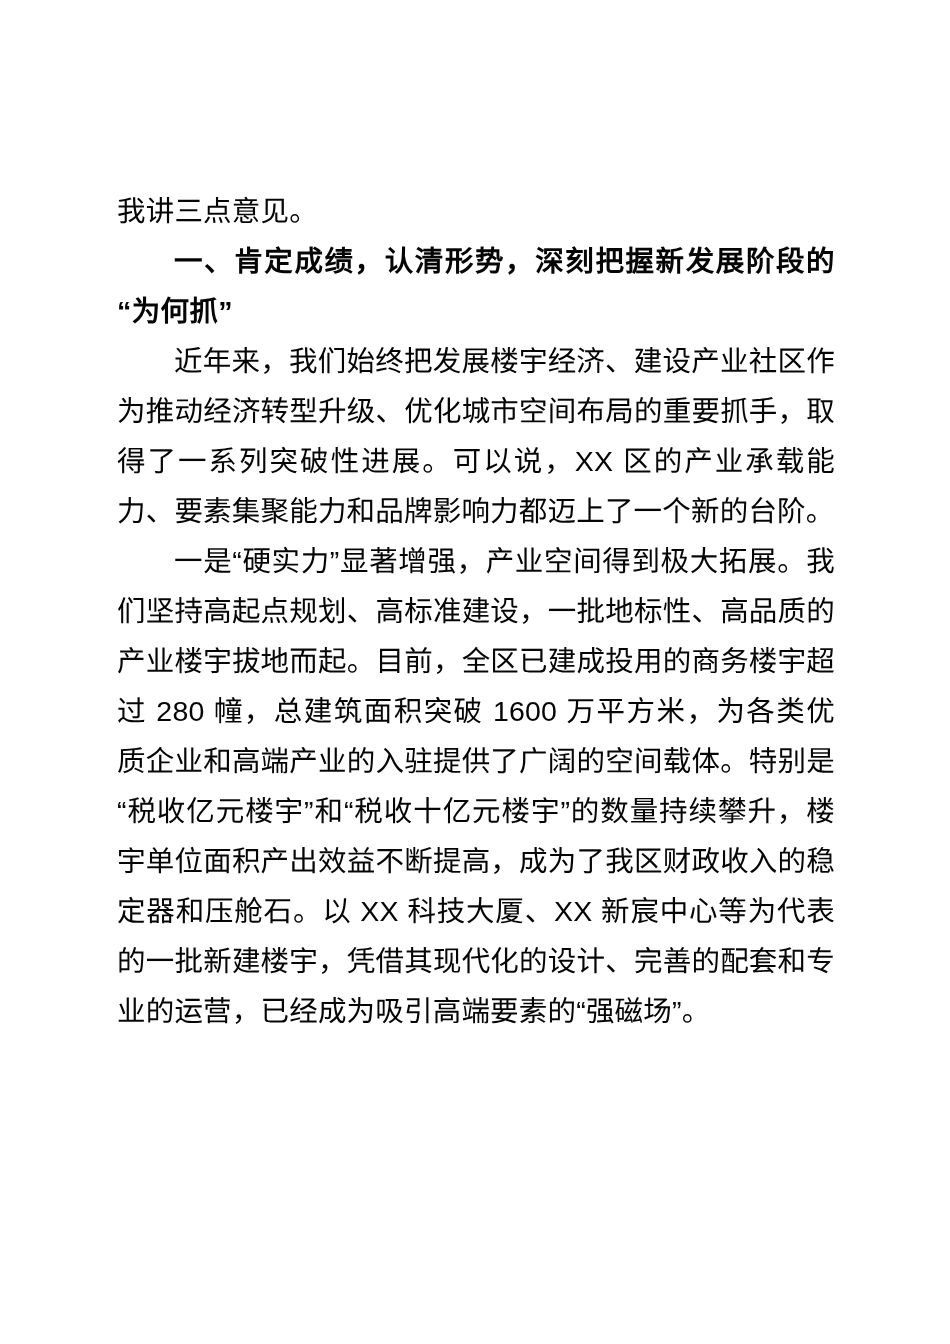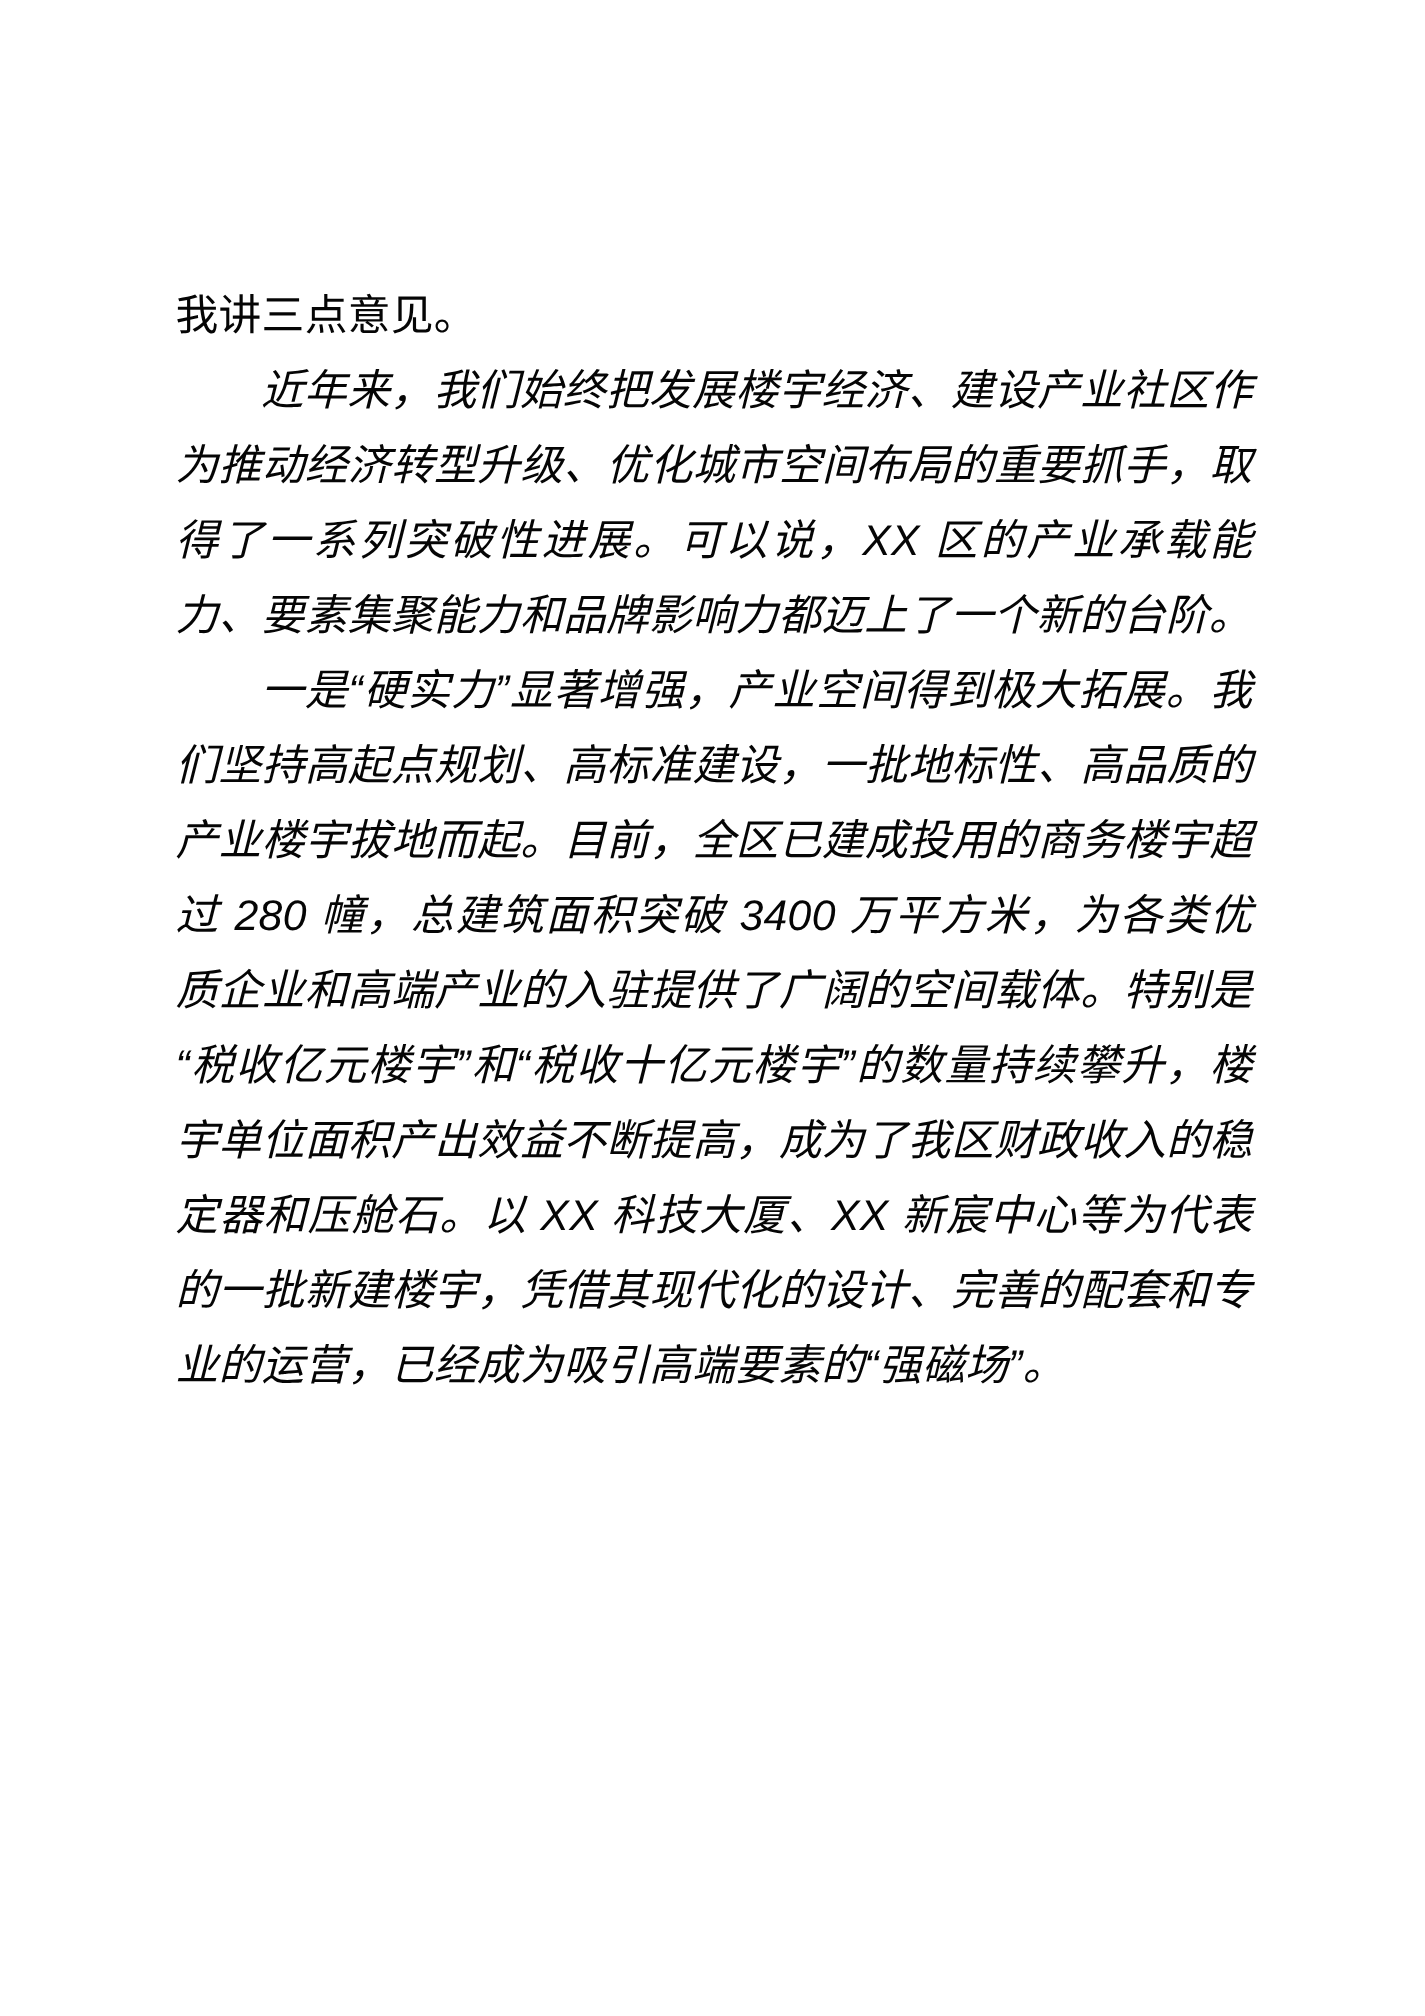--- a/index.html
+++ b/index.html
@@ -36,36 +36,36 @@
     text-align: justify;
     text-justify: inter-ideograph;
     word-break: break-all;
     color: #050505;
   }
   .para.plain {
     text-indent: 0;
   }
   .para.indent {
     text-indent: 2em;
-    font-style: italic;
   }
   .para.heading {
     font-weight: bold;
     text-indent: 2em;
     letter-spacing: 0.4px;
   }
 </style>
 </head>
 <body>
 
 <div class="page">
   <div class="content">
 
     <p class="para plain">我讲三点意见。</p>
 
+    <p class="para heading">一、肯定成绩，认清形势，深刻把握新发展阶段的“为何抓”</p>
 
     <p class="para indent">近年来，我们始终把发展楼宇经济、建设产业社区作为推动经济转型升级、优化城市空间布局的重要抓手，取得了一系列突破性进展。可以说，XX 区的产业承载能力、要素集聚能力和品牌影响力都迈上了一个新的台阶。</p>
 
-    <p class="para indent">一是“硬实力”显著增强，产业空间得到极大拓展。我们坚持高起点规划、高标准建设，一批地标性、高品质的产业楼宇拔地而起。目前，全区已建成投用的商务楼宇超过 280 幢，总建筑面积突破 3400 万平方米，为各类优质企业和高端产业的入驻提供了广阔的空间载体。特别是“税收亿元楼宇”和“税收十亿元楼宇”的数量持续攀升，楼宇单位面积产出效益不断提高，成为了我区财政收入的稳定器和压舱石。以 XX 科技大厦、XX 新宸中心等为代表的一批新建楼宇，凭借其现代化的设计、完善的配套和专业的运营，已经成为吸引高端要素的“强磁场”。</p>
+    <p class="para indent">一是“硬实力”显著增强，产业空间得到极大拓展。我们坚持高起点规划、高标准建设，一批地标性、高品质的产业楼宇拔地而起。目前，全区已建成投用的商务楼宇超过 280 幢，总建筑面积突破 1600 万平方米，为各类优质企业和高端产业的入驻提供了广阔的空间载体。特别是“税收亿元楼宇”和“税收十亿元楼宇”的数量持续攀升，楼宇单位面积产出效益不断提高，成为了我区财政收入的稳定器和压舱石。以 XX 科技大厦、XX 新宸中心等为代表的一批新建楼宇，凭借其现代化的设计、完善的配套和专业的运营，已经成为吸引高端要素的“强磁场”。</p>
 
 
   </div>
 </div>
 
 </body></html>

